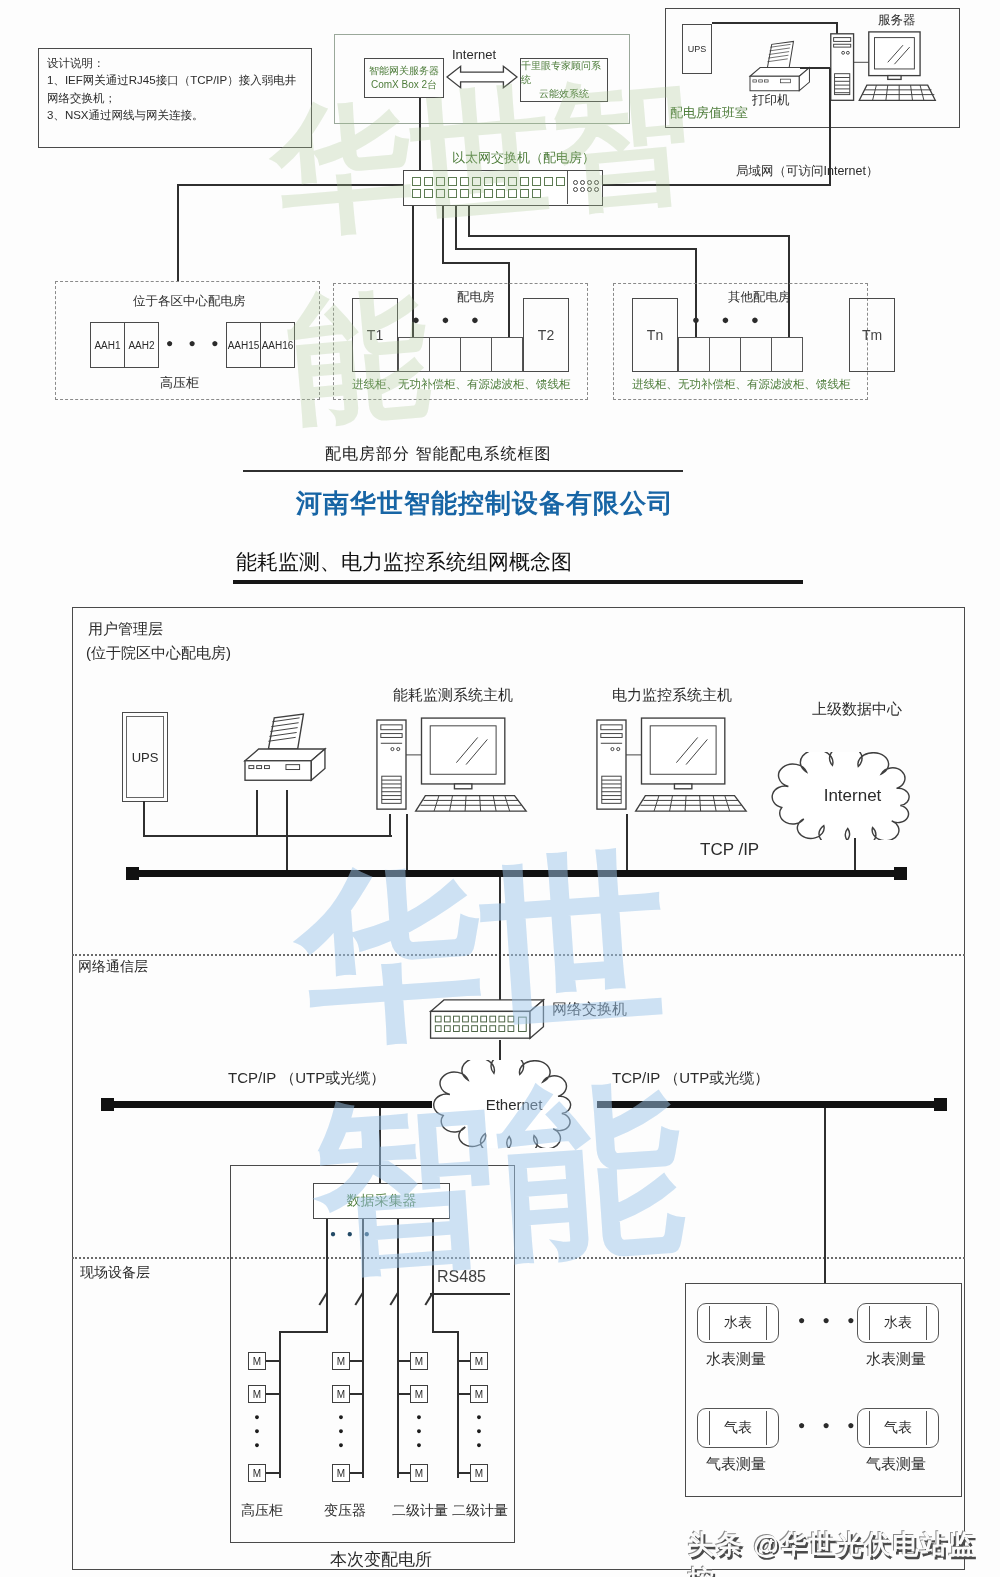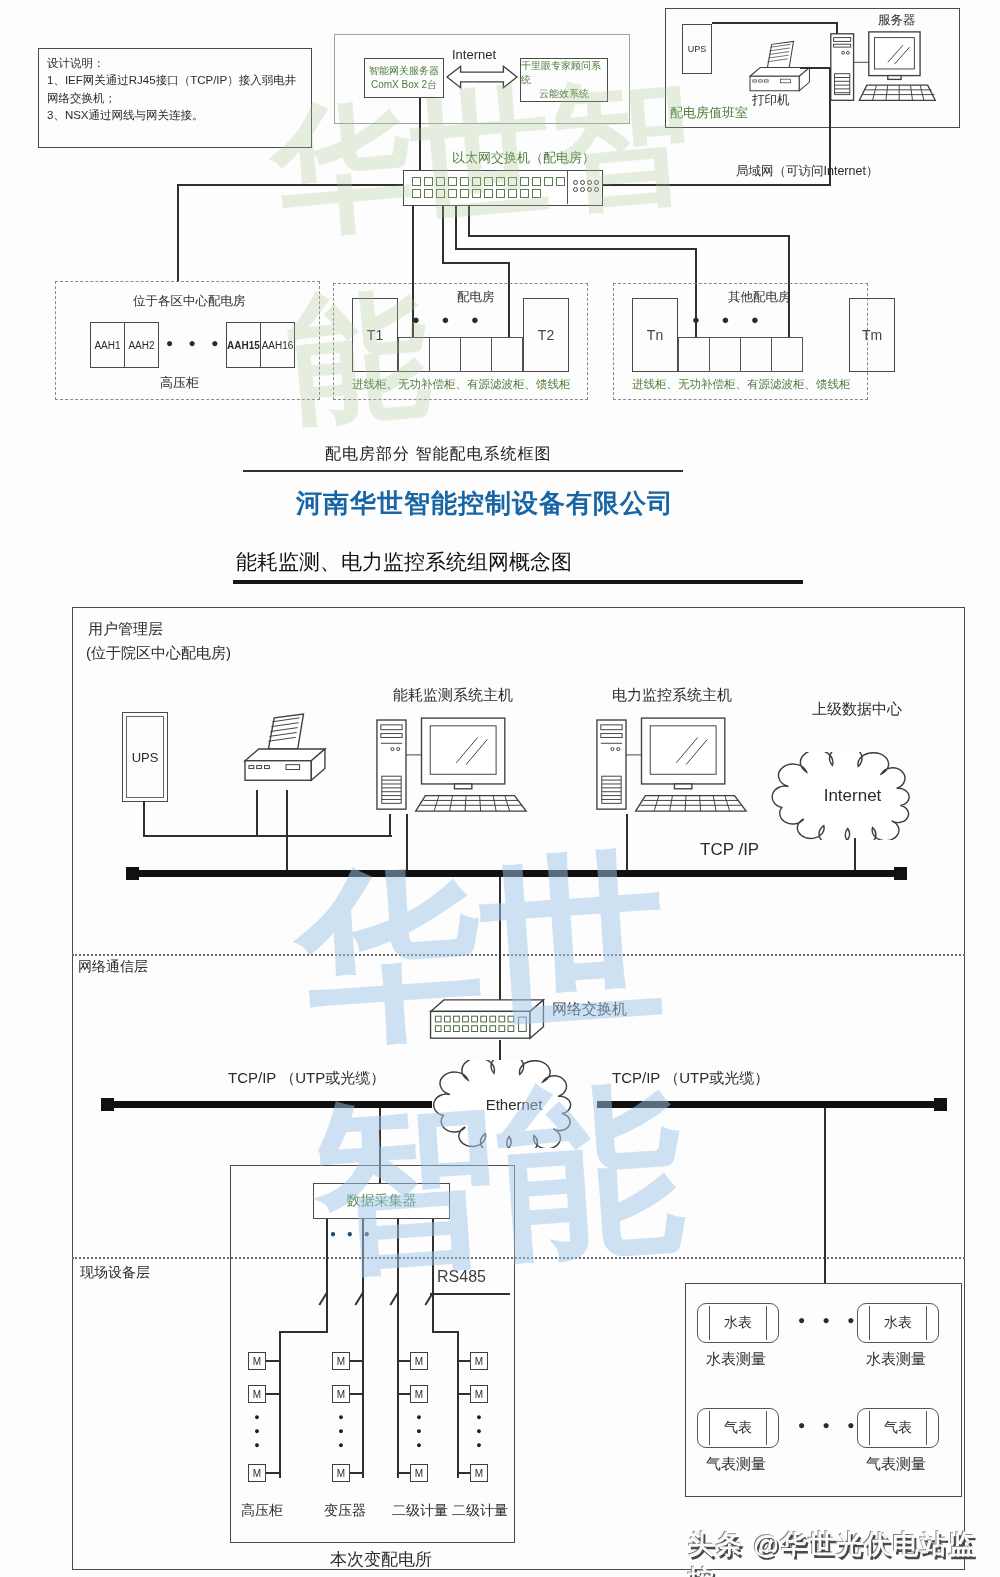--- a/index.html
+++ b/index.html
@@ -161,21 +161,21 @@
   <i class="ln" style="left:695px;top:248px;width:2px;height:89px;"></i>
   <i class="ln" style="left:468px;top:206px;width:2px;height:31px;"></i>
   <i class="ln" style="left:468px;top:235px;width:322px;height:2px;"></i>
   <i class="ln" style="left:788px;top:235px;width:2px;height:102px;"></i>
 
   <div class="dash" style="left:55px;top:281px;width:265px;height:119px;"></div>
   <div class="lbl" style="left:133px;top:293px;font-size:12.5px;">位于各区中心配电房</div>
   <div class="box cflex" style="left:90px;top:322px;width:35px;height:46px;font-size:10px;">AAH1</div>
   <div class="box cflex" style="left:124px;top:322px;width:35px;height:46px;font-size:10px;">AAH2</div>
   <div class="lbl" style="left:166px;top:336px;font-size:12px;letter-spacing:6px;">●  ●  ●</div>
-  <div class="box cflex" style="left:226px;top:322px;width:35px;height:46px;font-size:10px;font-weight:bold;">AAH15</div>
+  <div class="box cflex" style="left:226px;top:322px;width:35px;height:46px;font-size:10px;">AAH15</div>
   <div class="box cflex" style="left:260px;top:322px;width:35px;height:46px;font-size:10px;">AAH16</div>
   <div class="lbl" style="left:160px;top:374px;font-size:13px;">高压柜</div>
 
   <div class="dash" style="left:333px;top:283px;width:255px;height:117px;"></div>
   <div class="lbl" style="left:457px;top:289px;font-size:12.5px;">配电房</div>
   <div class="box cflex" style="left:352px;top:298px;width:46px;height:74px;font-size:14px;color:#444;">T1</div>
   <div class="box cflex" style="left:523px;top:298px;width:46px;height:74px;font-size:14px;color:#444;">T2</div>
   <div class="lbl" style="left:412px;top:312px;font-size:13px;letter-spacing:9px;">●  ●  ●</div>
   <div class="cells" style="left:398px;top:337px;width:125px;height:35px;">
       <i></i>

